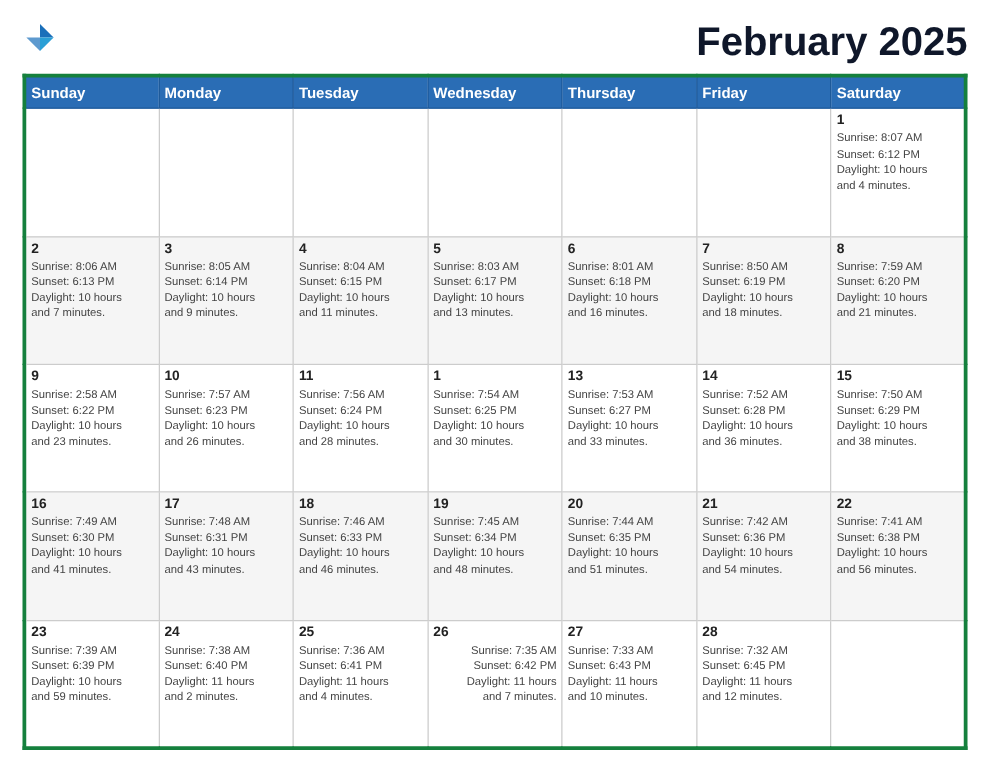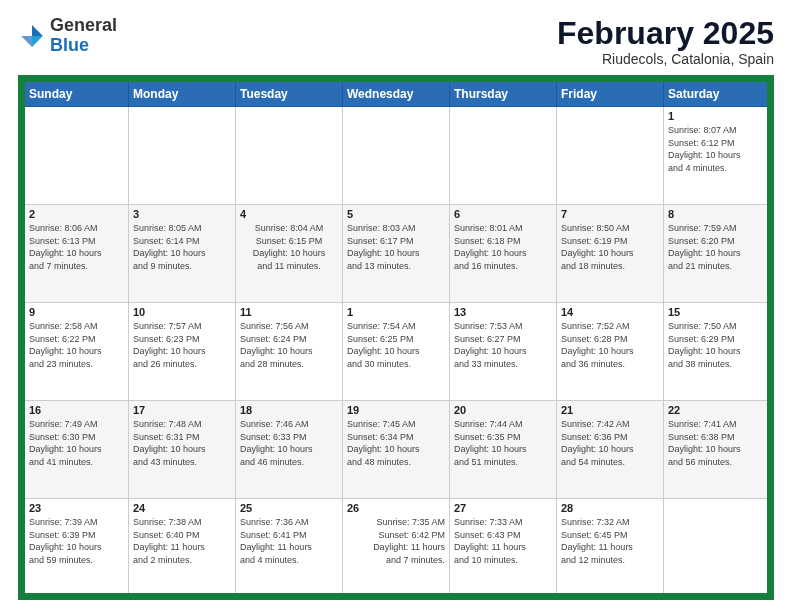--- a/index.html
+++ b/index.html
@@ -47,21 +47,21 @@
       font-weight: bold;
       color: #0f172a;
       line-height: 1.1;
     }
     .subtitle {
       font-size: 14px;
       color: #333;
     }
     .calendar {
       flex: 1;
-      border: 7px solid #15803d;
+      border: 3px solid #15803d;
       border-collapse: collapse;
       width: 100%;
       table-layout: fixed;
       padding-left: 20px;
     }
     .calendar th {
       background: #2a6db5;
       color: #fff;
       font-size: 12px;
       font-weight: bold;
@@ -98,28 +98,23 @@
 <body>
 
 <div class="page">
   <div class="header">
     <div class="logo">
       <svg class="logo-icon" viewBox="0 0 36 36">
         <polygon points="18,4 32,18 18,18" fill="#1a6fba"></polygon>
         <polygon points="18,18 32,18 18,32" fill="#2a9fd6"></polygon>
         <polygon points="4,18 18,18 18,32" fill="#1a6fba" opacity="0.7"></polygon>
       </svg>
-      <div class="logo-text">
-        <span class="logo-general">General</span><br>
-        <span class="logo-blue">Blue</span>
-      </div>
     </div>
     <div class="title-block">
       <div class="month-title">February 2025</div>
-      <div class="subtitle">Riudecols, Catalonia, Spain</div>
     </div>
   </div>
 
   <table class="calendar">
     <thead>
       <tr>
         <th>Sunday</th>
         <th>Monday</th>
         <th>Tuesday</th>
         <th>Wednesday</th>
@@ -154,21 +149,21 @@
           </td>
           <td>
             <span class="day-num">3</span>
             <div class="day-info" style="white-space: pre-line;">Sunrise: 8:05 AM
 Sunset: 6:14 PM
 Daylight: 10 hours
 and 9 minutes.</div>
           </td>
           <td>
             <span class="day-num">4</span>
-            <div class="day-info" style="white-space: pre-line; text-align: center;">Sunrise: 8:04 AM
+            <div class="day-info" style="white-space: pre-line;">Sunrise: 8:04 AM
 Sunset: 6:15 PM
 Daylight: 10 hours
 and 11 minutes.</div>
           </td>
           <td>
             <span class="day-num">5</span>
             <div class="day-info" style="white-space: pre-line;">Sunrise: 8:03 AM
 Sunset: 6:17 PM
 Daylight: 10 hours
 and 13 minutes.</div>

